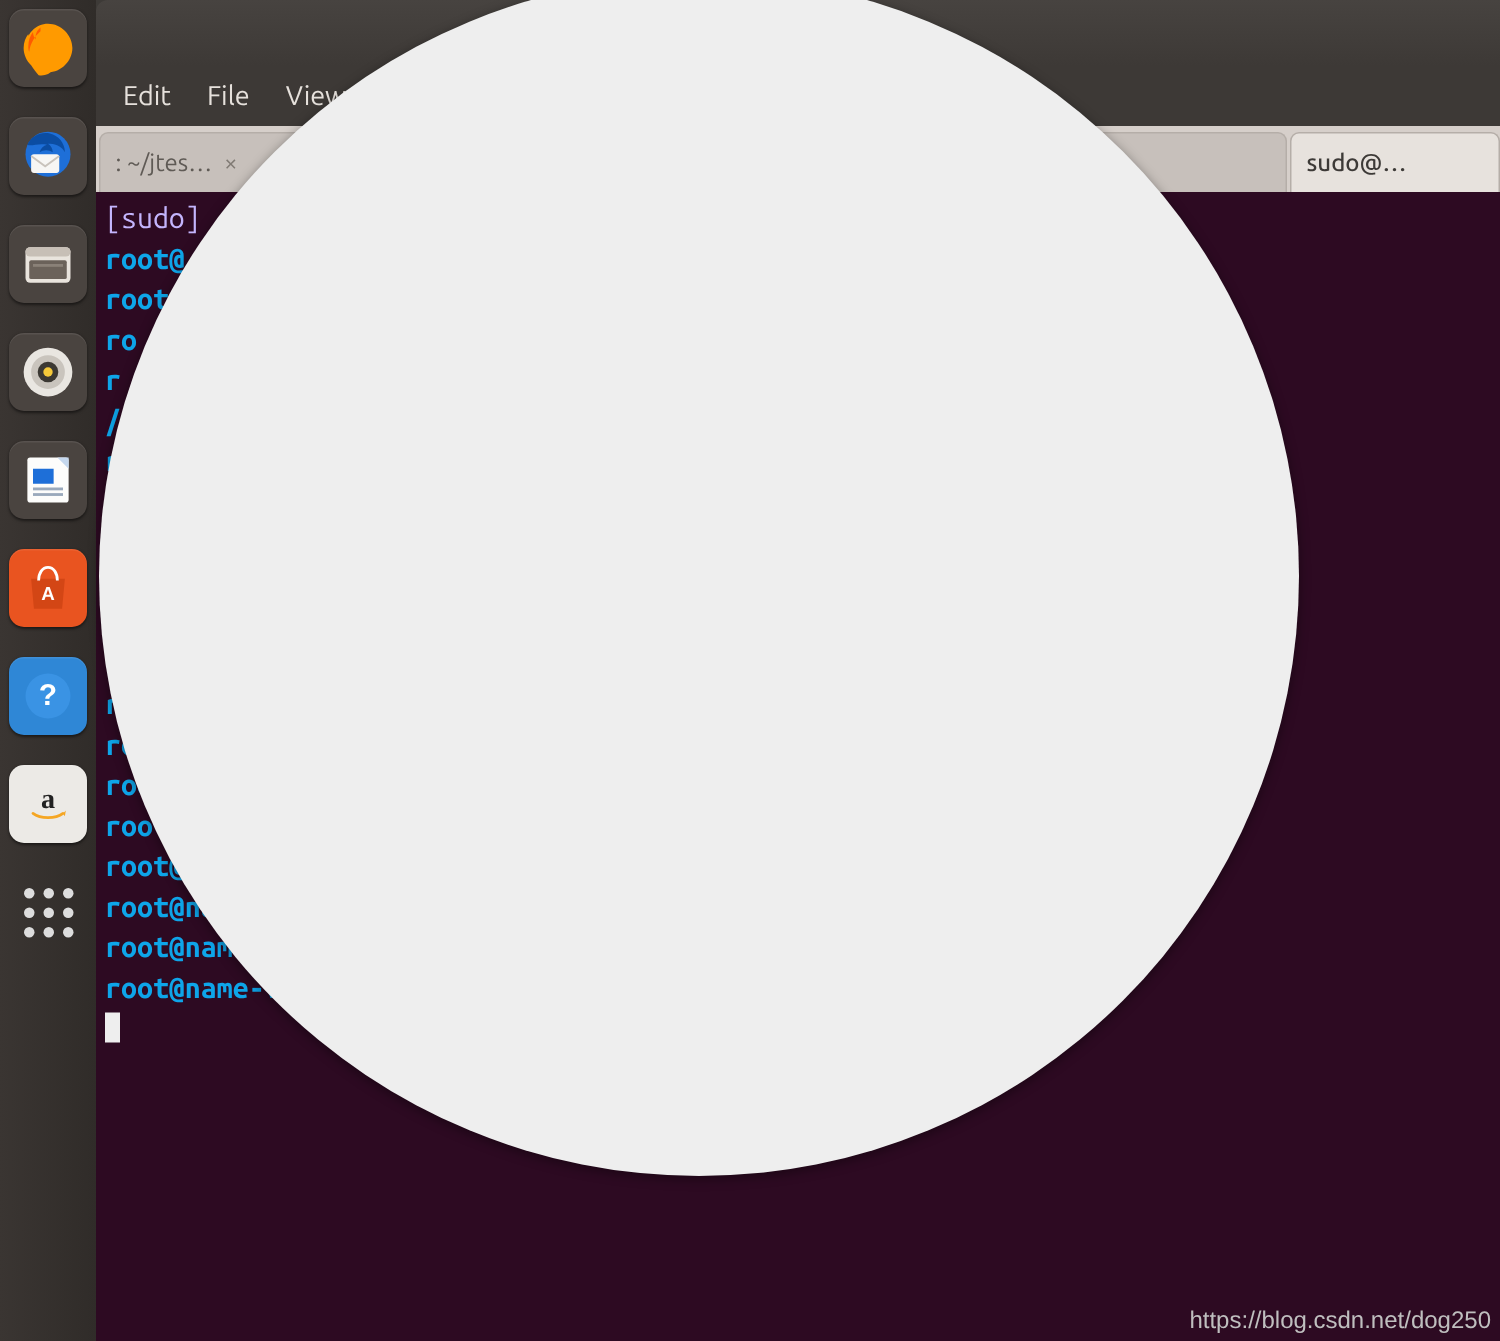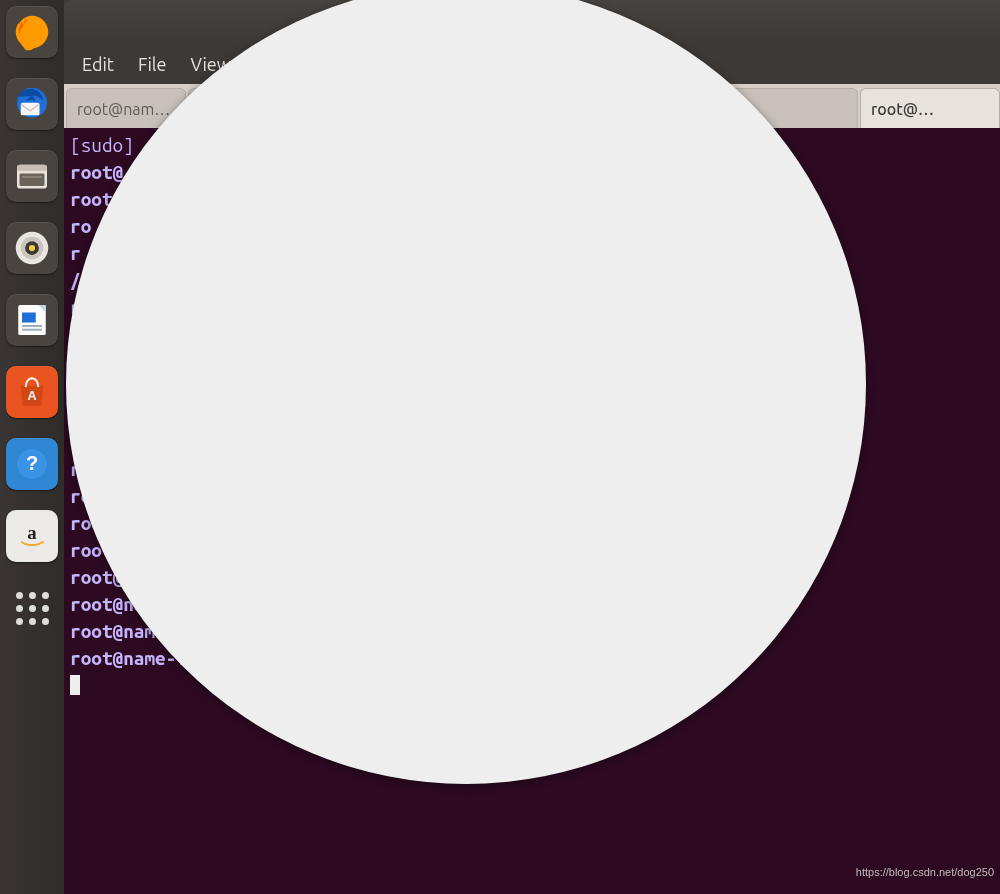--- a/index.html
+++ b/index.html
@@ -69,21 +69,21 @@
   
   .termwrap {
     height:calc(894px - 44px - 40px - 44px);
     background:#2d0a22; 
     padding:4px 6px;
     font-family:"Ubuntu Mono","DejaVu Sans Mono",monospace;
     font-size:19px; line-height:27px; color:#eee;
     overflow:hidden; position:relative;
   }
   .line { white-space:pre; }
-  .prompt-host { color:#c4b5fd; font-weight:bold; } 
+  .prompt-host { color:#0ea5e9; font-weight:bold; } 
   .prompt-path { color:#7aa7d8; font-weight:bold; } 
   .hash { color:#eee; }
   .cmd { color:#eee; }
   .sudo { color:#c4b5fd; }
   .cursor {
     display:inline-block; width:10px; height:20px; background:#eee;
     vertical-align:-3px;
   }
 
   
@@ -92,22 +92,22 @@
     left:66px; top:-16px;
     width:800px; height:800px;
     border-radius:50%;
     background:#eeeeee;
     box-shadow:0 2px 8px rgba(0,0,0,.4);
     cursor:move;
   }
 
   
   .watermark {
-    position:absolute; right:6px; bottom:16px;
-    font-size:11px; color:#bfbfbf; font-family:sans-serif;
+    position:absolute; right:6px; bottom:4px;
+    font-size:16px; color:#bfbfbf; font-family:sans-serif;
   }
 </style>
 </head>
 <body>
 
 <div class="launcher">
 
   <div class="tile first">
     <svg viewBox="0 0 64 64">
       <circle cx="32" cy="32" r="22" fill="#1a56c4"></circle>
@@ -197,29 +197,26 @@
     <span>root@name-VirtualBox: ~</span>
   </div>
 
   <div class="menubar">
     <span>Edit</span>
     <span>File</span>
     <span>View</span>
   </div>
 
   <div class="tabbar">
-    <div class="tab t0">
-      <span class="lbl">root@nam…</span>
-    </div>
     <div class="tab t1">
       <span class="lbl">: ~/jtes…</span>
       <span class="close">×</span>
     </div>
     <div class="tab t2 active">
-      <span class="lbl">root@…</span>
+      <span class="lbl">sudo@…</span>
     </div>
   </div>
 
   <div class="termwrap">
     <div class="line"><span class="sudo">[sudo] </span></div>
     <div id="partial-lines">
         <div class="line"><span class="prompt-host">root@</span></div>
         <div class="line"><span class="prompt-host">root</span></div>
         <div class="line"><span class="prompt-host">ro</span></div>
         <div class="line"><span class="prompt-host">r</span></div>

